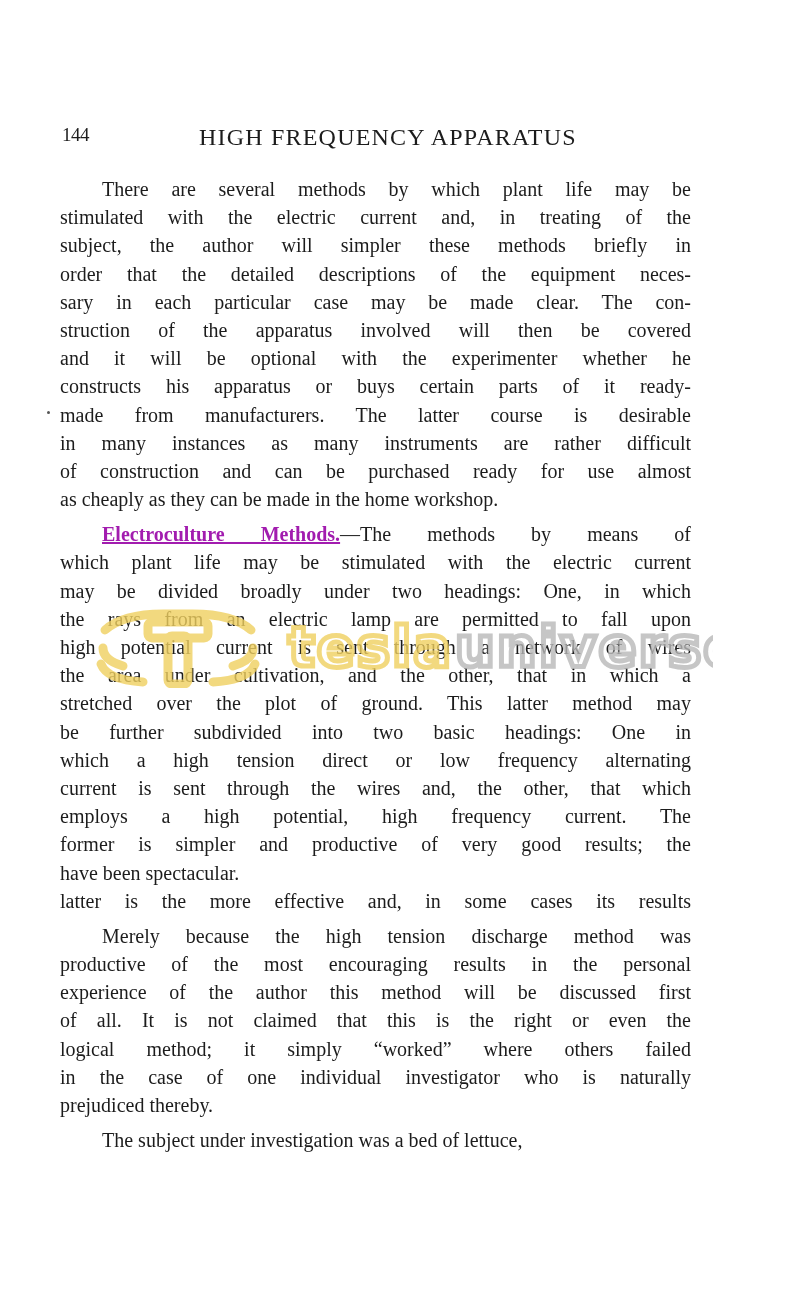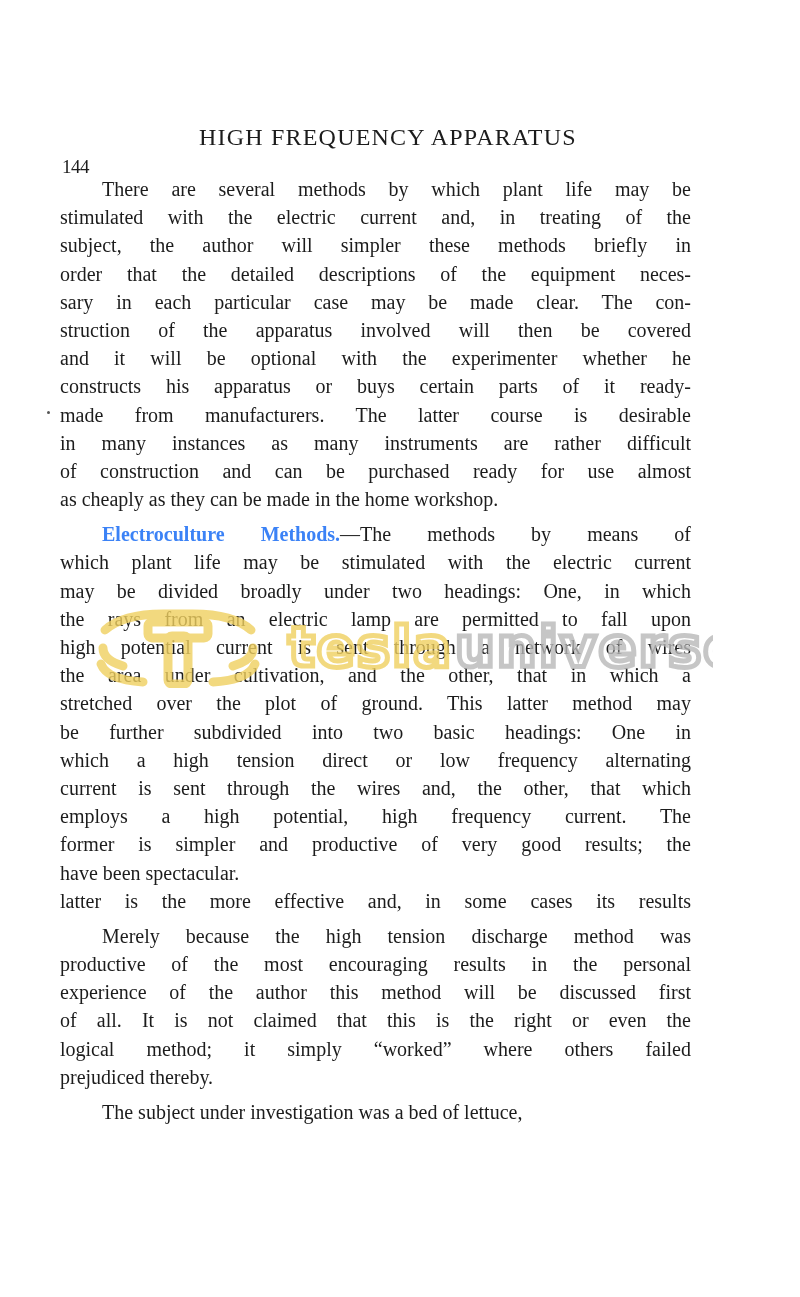--- a/index.html
+++ b/index.html
@@ -1,28 +1,28 @@
 <!DOCTYPE html>
 <html><head>
 <meta charset="utf-8">
 <style>
   html, body { margin: 0; padding: 0; }
   body {
     width: 800px; height: 1297px; background: #ffffff; position: relative; overflow: hidden;
     font-family: "Liberation Serif", "DejaVu Serif", serif; color: #1c1c1c;
   }
   .header { position: absolute; top: 124px; left: 62px; width: 630px; height: 28px; }
-  .page-num { position: absolute; left: 0; top: 0; font-size: 19px; letter-spacing: -0.5px; margin-top: 32px; }
+  .page-num { position: absolute; left: 0; top: 0; font-size: 19px; letter-spacing: -0.5px; }
   .running-title { position: absolute; left: 137px; top: 0; font-size: 24px; letter-spacing: 1.2px; }
   .body-text { position: absolute; top: 175px; left: 60px; width: 631px; font-size: 20px; line-height: 28.2px; }
   .line { display: block; height: 28.2px; white-space: nowrap; text-align: justify; text-align-last: justify; }
   .line.last { text-align-last: left; }
   .indent { padding-left: 42px; }
   .para-gap { height: 7px; }
-  .run-in { font-weight: bold; color: #3b82f6; }
+  .run-in { font-weight: bold; color: #a21caf; text-decoration: underline; }
   .dot { position: absolute; left: 47px; top: 411px; width: 3px; height: 3px; background: #555; border-radius: 50%; }
   .watermark { position: absolute; left: 93px; top: 608px; width: 620px; height: 80px; pointer-events: none; opacity: 0.8; }
 </style>
 </head>
 <body>
 
 <div class="header">
   <span class="page-num">144</span>
   <span class="running-title">HIGH FREQUENCY APPARATUS</span>
 </div>
@@ -64,20 +64,21 @@
     <span class="line">latter is the more effective and, in some cases its results</span>
   </div>
   <div class="para-gap"></div>
 
   <div>
     <span class="line indent">Merely because the high tension discharge method was</span>
     <span class="line">productive of the most encouraging results in the personal</span>
     <span class="line">experience of the author this method will be discussed first</span>
     <span class="line">of all.  It is not claimed that this is the right or even the</span>
     <span class="line">logical method; it simply “worked” where others failed</span>
+    <span class="line">in the case of one individual investigator who is naturally</span>
     <span class="line last">prejudiced thereby.</span>
   </div>
   <div class="para-gap"></div>
 
   <div>
     <span class="line indent last">The subject under investigation was a bed of lettuce,</span>
   </div>
 </div>
 
 <svg class="watermark" viewBox="0 0 620 80" xmlns="http://www.w3.org/2000/svg">

